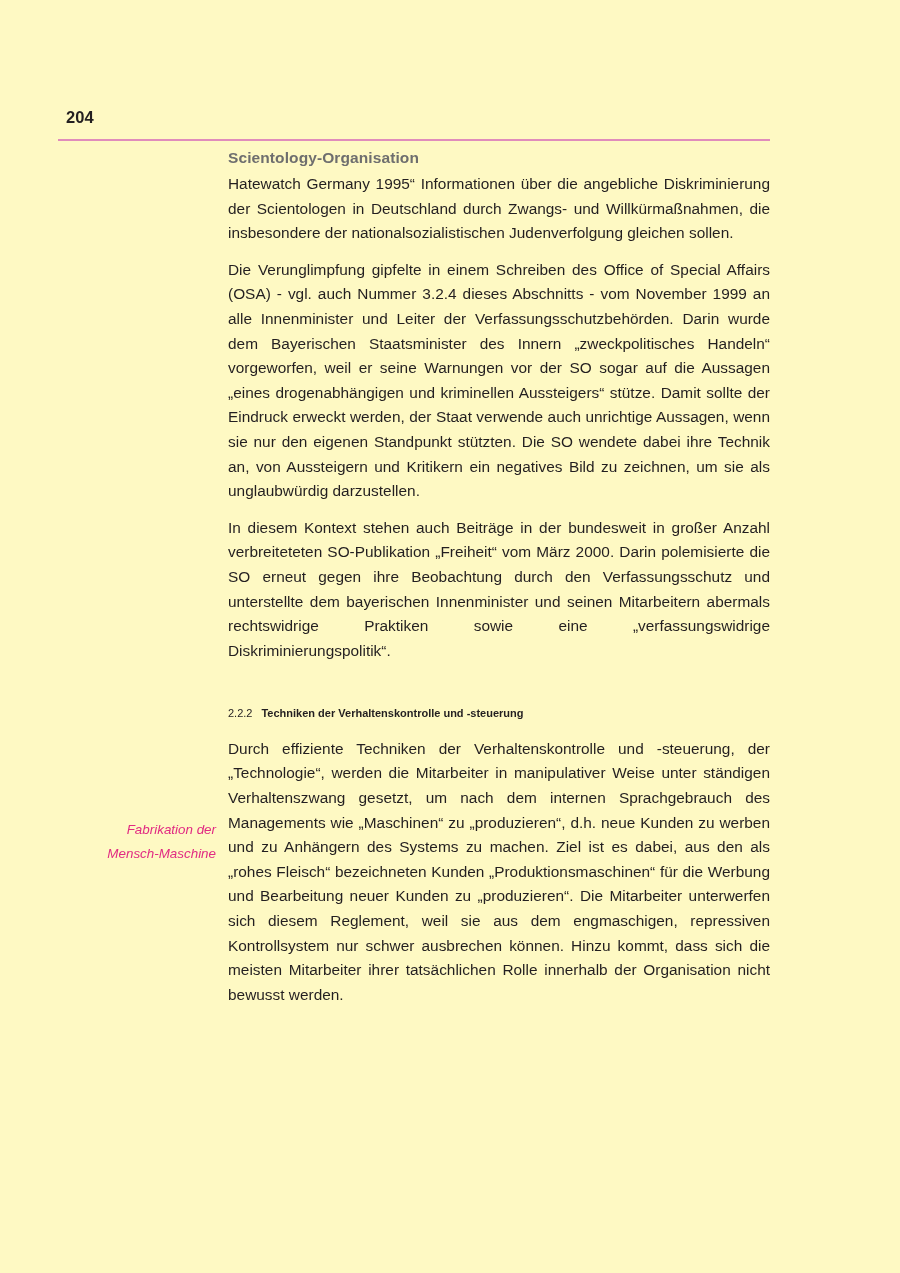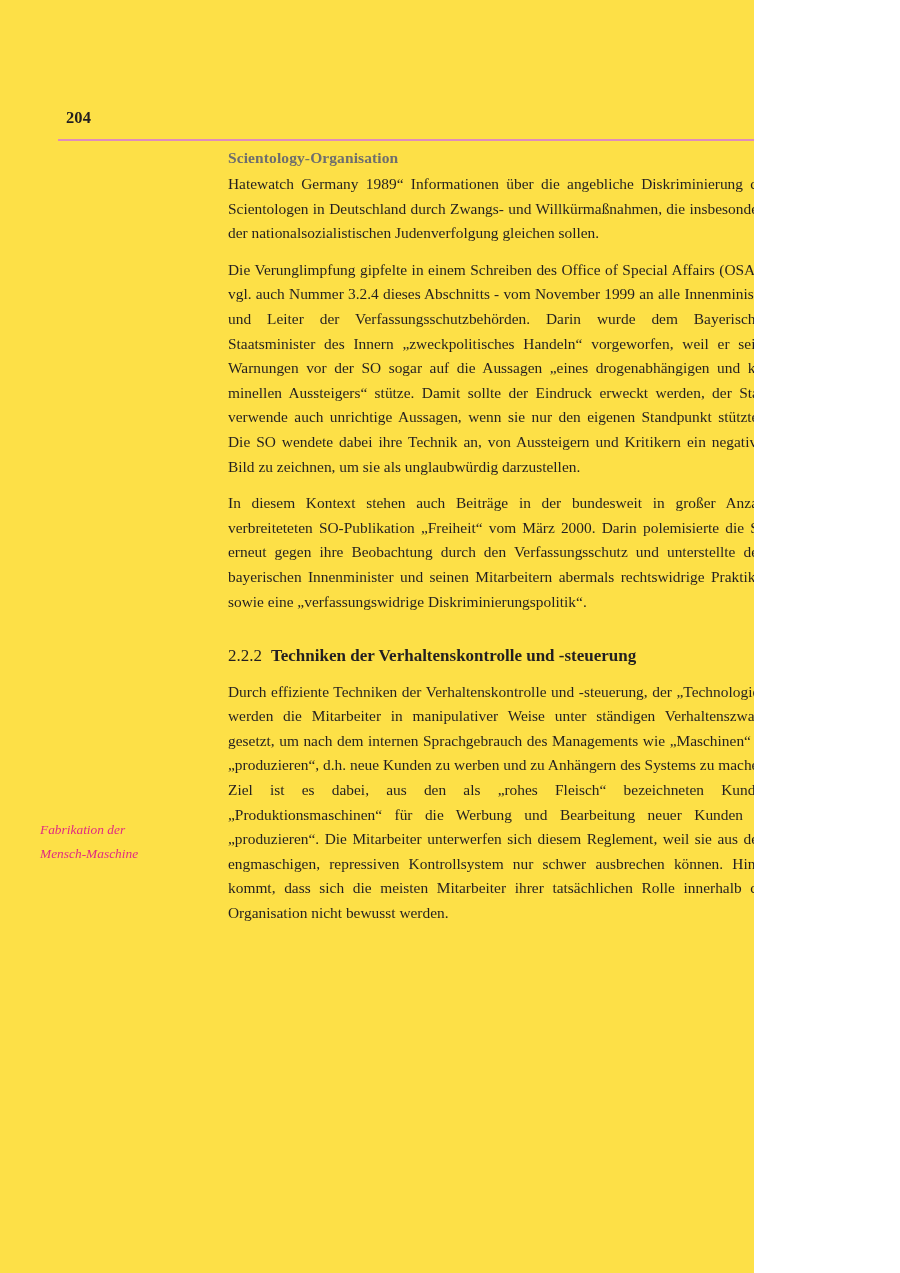--- a/index.html
+++ b/index.html
@@ -3,25 +3,25 @@
 <meta charset="utf-8">
 <title>Scientology-Organisation — Seite 204</title>
 <style>
   html, body {
     margin: 0;
     padding: 0;
     background: #ffffff;
   }
   .page {
     position: relative;
-    width: 754px;
+    width: 900px;
     height: 1273px;
-    background: #fde047;
+    background: #fef9c3;
     overflow: hidden;
-    font-family: Liberation Serif, serif;
+    font-family: Liberation Sans, sans-serif;
     -webkit-font-smoothing: antialiased;
   }
 
   
   .header {
     position: absolute;
     left: 58px;
     top: 108px;
     width: 712px;
     height: 28px;
@@ -68,40 +68,40 @@
     color: #231f20;
     text-align: justify;
     text-justify: inter-word;
     hyphens: manual;
     letter-spacing: 0.01px;
   }
   .para:last-child { margin-bottom: 0; }
 
   
   .heading {
-    margin: 30px 0 11px 0;
-    font-size: 17px;
+    margin: 38px 0 11px 0;
+    font-size: 11px;
     line-height: 24.6px;
     color: #231f20;
   }
   .heading .num {
     font-weight: normal;
     margin-right: 9px;
   }
   .heading .title {
     font-weight: bold;
   }
 
   
   .margin-note {
     position: absolute;
     left: 40px;
     top: 818px;
     width: 176px;
-    text-align: left;
+    text-align: right;
     font-style: italic;
     font-size: 13.4px;
     line-height: 24.4px;
     color: #e12a82;
   }
   .margin-note span { display: block; }
 </style>
 </head>
 <body>
 
@@ -113,21 +113,21 @@
   </div>
   <div class="header-rule"></div>
 
   <div class="margin-note">
     <span>Fabrikation der</span>
     <span>Mensch-Maschine</span>
   </div>
 
   <div class="column">
 
-    <p class="para">Hatewatch Germany 1989“ Informationen über die angebliche Dis­kriminierung der Scientologen in Deutschland durch Zwangs- und Willkürmaßnahmen, die insbesondere der nationalsozialistischen Judenverfolgung gleichen sollen.</p>
+    <p class="para">Hatewatch Germany 1995“ Informationen über die angebliche Dis­kriminierung der Scientologen in Deutschland durch Zwangs- und Willkürmaßnahmen, die insbesondere der nationalsozialistischen Judenverfolgung gleichen sollen.</p>
 
     <p class="para">Die Verunglimpfung gipfelte in einem Schreiben des Office of Special Affairs (OSA) - vgl. auch Nummer 3.2.4 dieses Abschnitts - vom No­vember 1999 an alle Innenminister und Leiter der Verfassungsschutz­behörden. Darin wurde dem Bayerischen Staatsminister des Innern „zweckpolitisches Handeln“ vorgeworfen, weil er seine Warnungen vor der SO sogar auf die Aussagen „eines drogenabhängigen und kri­minellen Aussteigers“ stütze. Damit sollte der Eindruck erweckt wer­den, der Staat verwende auch unrichtige Aussagen, wenn sie nur den eigenen Standpunkt stützten. Die SO wendete dabei ihre Technik an, von Aussteigern und Kritikern ein negatives Bild zu zeichnen, um sie als unglaubwürdig darzustellen.</p>
 
     <p class="para">In diesem Kontext stehen auch Beiträge in der bundesweit in großer Anzahl verbreiteteten SO-Publikation „Freiheit“ vom März 2000. Darin polemisierte die SO erneut gegen ihre Beobachtung durch den Verfassungsschutz und unterstellte dem bayerischen Innenminister und seinen Mitarbeitern abermals rechtswidrige Praktiken sowie eine „verfassungswidrige Diskriminierungspolitik“.</p>
 
     <h2 class="heading">
       <span class="num">2.2.2</span><span class="title">Techniken der Verhaltenskontrolle und -steuerung</span>
     </h2>
 
     <p class="para">Durch effiziente Techniken der Verhaltenskontrolle und -steuerung, der „Technologie“, werden die Mitarbeiter in manipulativer Weise unter ständigen Verhaltenszwang gesetzt, um nach dem internen Sprachgebrauch des Managements wie „Maschinen“ zu „produzie­ren“, d.h. neue Kunden zu werben und zu Anhängern des Systems zu machen. Ziel ist es dabei, aus den als „rohes Fleisch“ bezeichne­ten Kunden „Produktionsmaschinen“ für die Werbung und Bearbei­tung neuer Kunden zu „produzieren“. Die Mitarbeiter unterwerfen sich diesem Reglement, weil sie aus dem engmaschigen, repressiven Kontrollsystem nur schwer ausbrechen können. Hinzu kommt, dass sich die meisten Mitarbeiter ihrer tatsächlichen Rolle innerhalb der Organisation nicht bewusst werden.</p>

